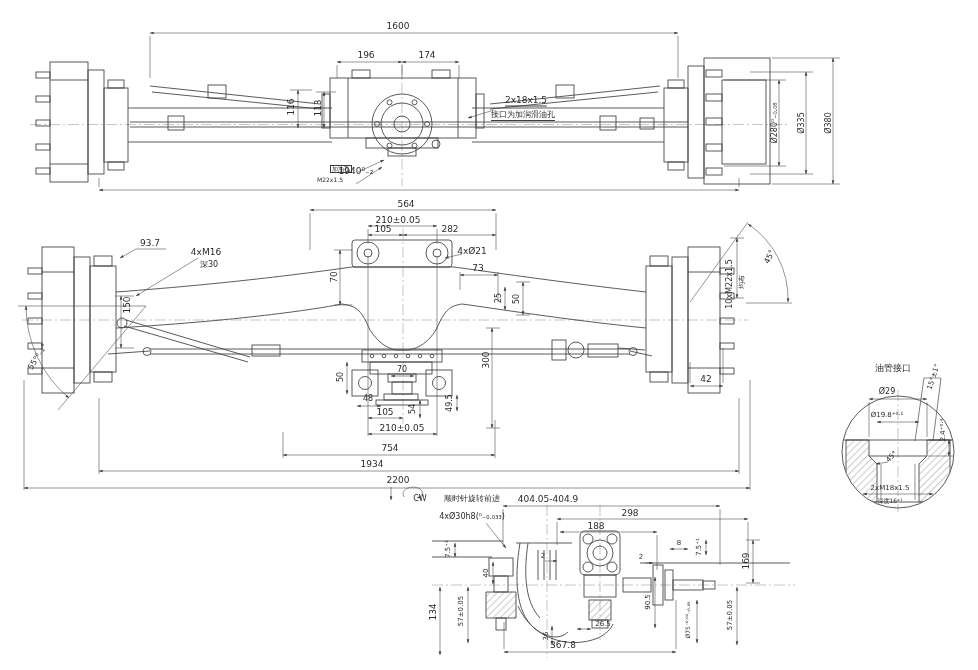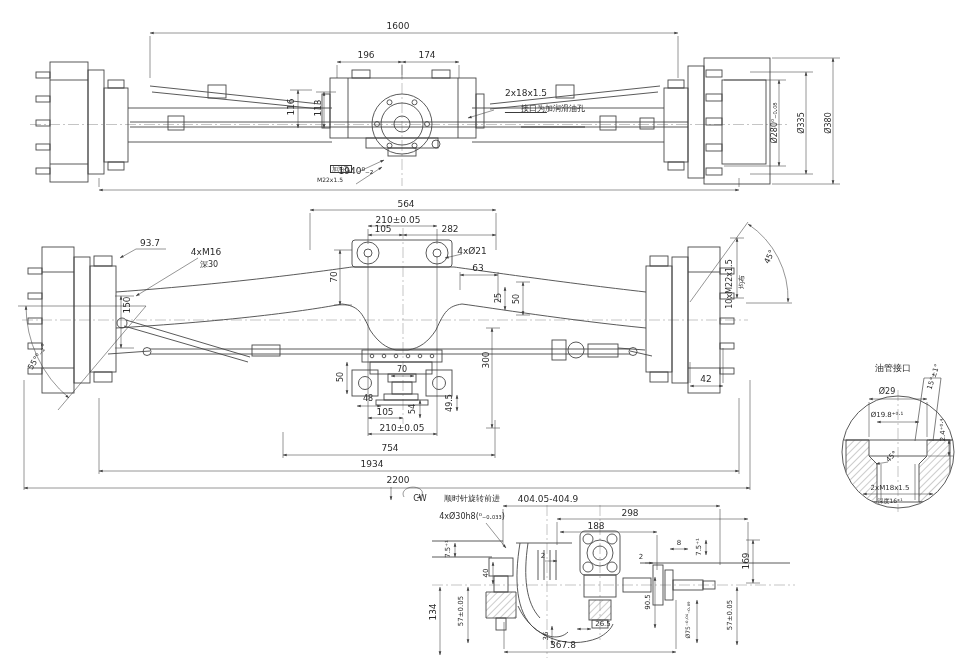--- a/index.html
+++ b/index.html
@@ -3,21 +3,21 @@
 <meta charset="utf-8">
 <style>
   html,body{margin:0;padding:0;background:#fff;}
   .stage{position:relative;width:978px;height:670px;background:#ffffff;overflow:hidden;
          font-family:"DejaVu Sans",sans-serif;}
   svg{position:absolute;left:0;top:0;}
   .a{position:absolute;font-family:"DejaVu Sans",sans-serif;font-size:9px;color:#2b2b2b;
      white-space:nowrap;line-height:1;transform:translate(-50%,-50%);}
   .v{transform:translate(-50%,-50%) rotate(-90deg);}
   .s8{font-size:8px;} .s7{font-size:7px;} .s6{font-size:6px;}
-  .ul{border-bottom:0.7px solid #3c3c3c;padding-bottom:14px;}
+  .ul{border-bottom:0.7px solid #3c3c3c;padding-bottom:1px;}
   .bx{border:0.6px solid #3c3c3c;padding:0 1px;}
 </style>
 </head>
 <body>
 
 <div class="stage">
 
 <svg width="978" height="670" viewBox="0 0 978 670">
   <defs>
     <marker id="ar" viewBox="0 0 10 10" refX="9.5" refY="5" markerWidth="9" markerHeight="7" orient="auto-start-reverse">
@@ -365,37 +365,37 @@
     <line x1="863" y1="494" x2="933" y2="494" marker-start="url(#ar)" marker-end="url(#ar)"></line>
   </g>
 </svg>
 
 <div class="a" style="left:398px;top:26px">1600</div>
 <div class="a" style="left:366px;top:55px">196</div>
 <div class="a" style="left:427px;top:55px">174</div>
 <div class="a v" style="left:291px;top:107px">116</div>
 <div class="a v" style="left:318px;top:108px">113</div>
 <div class="a ul" style="left:526px;top:101px">2x18x1.5</div>
-<div class="a ul s8" style="left:553px;top:116px">接口为加润滑油孔</div>
+<div class="a ul s8" style="left:523px;top:116px">接口为加润滑油孔</div>
 <div class="a bx s6" style="left:341px;top:169px">加油孔</div>
 <div class="a s6" style="left:330px;top:180px">M22x1.5</div>
 <div class="a" style="left:356px;top:171px">1940⁰₋₂</div>
 <div class="a v s8" style="left:775px;top:123px">Ø280⁰₋₀.₀₈</div>
 <div class="a v s8" style="left:802px;top:123px">Ø335</div>
 <div class="a v s8" style="left:829px;top:123px">Ø380</div>
 
 <div class="a" style="left:406px;top:204px">564</div>
 <div class="a" style="left:398px;top:220px">210±0.05</div>
 <div class="a" style="left:383px;top:229px">105</div>
 <div class="a" style="left:450px;top:229px">282</div>
 <div class="a" style="left:150px;top:243px">93.7</div>
 <div class="a" style="left:206px;top:252px">4xM16</div>
 <div class="a s8" style="left:209px;top:265px">深30</div>
 <div class="a" style="left:472px;top:251px">4xØ21</div>
-<div class="a" style="left:478px;top:268px">63</div>
+<div class="a" style="left:478px;top:268px">73</div>
 <div class="a v" style="left:334px;top:277px">70</div>
 <div class="a v s8" style="left:499px;top:298px">25</div>
 <div class="a v s8" style="left:517px;top:299px">50</div>
 <div class="a v" style="left:127px;top:305px">150</div>
 <div class="a s8" style="left:38px;top:357px;transform:translate(-50%,-50%) rotate(-58deg)">55°⁰₋₂°</div>
 <div class="a v s8" style="left:730px;top:284px">10xM22x1.5</div>
 <div class="a v s7" style="left:742px;top:282px">均布</div>
 <div class="a s8" style="left:770px;top:257px;transform:translate(-50%,-50%) rotate(-65deg)">45°</div>
 <div class="a" style="left:706px;top:379px">42</div>
 <div class="a v s8" style="left:341px;top:377px">50</div>

